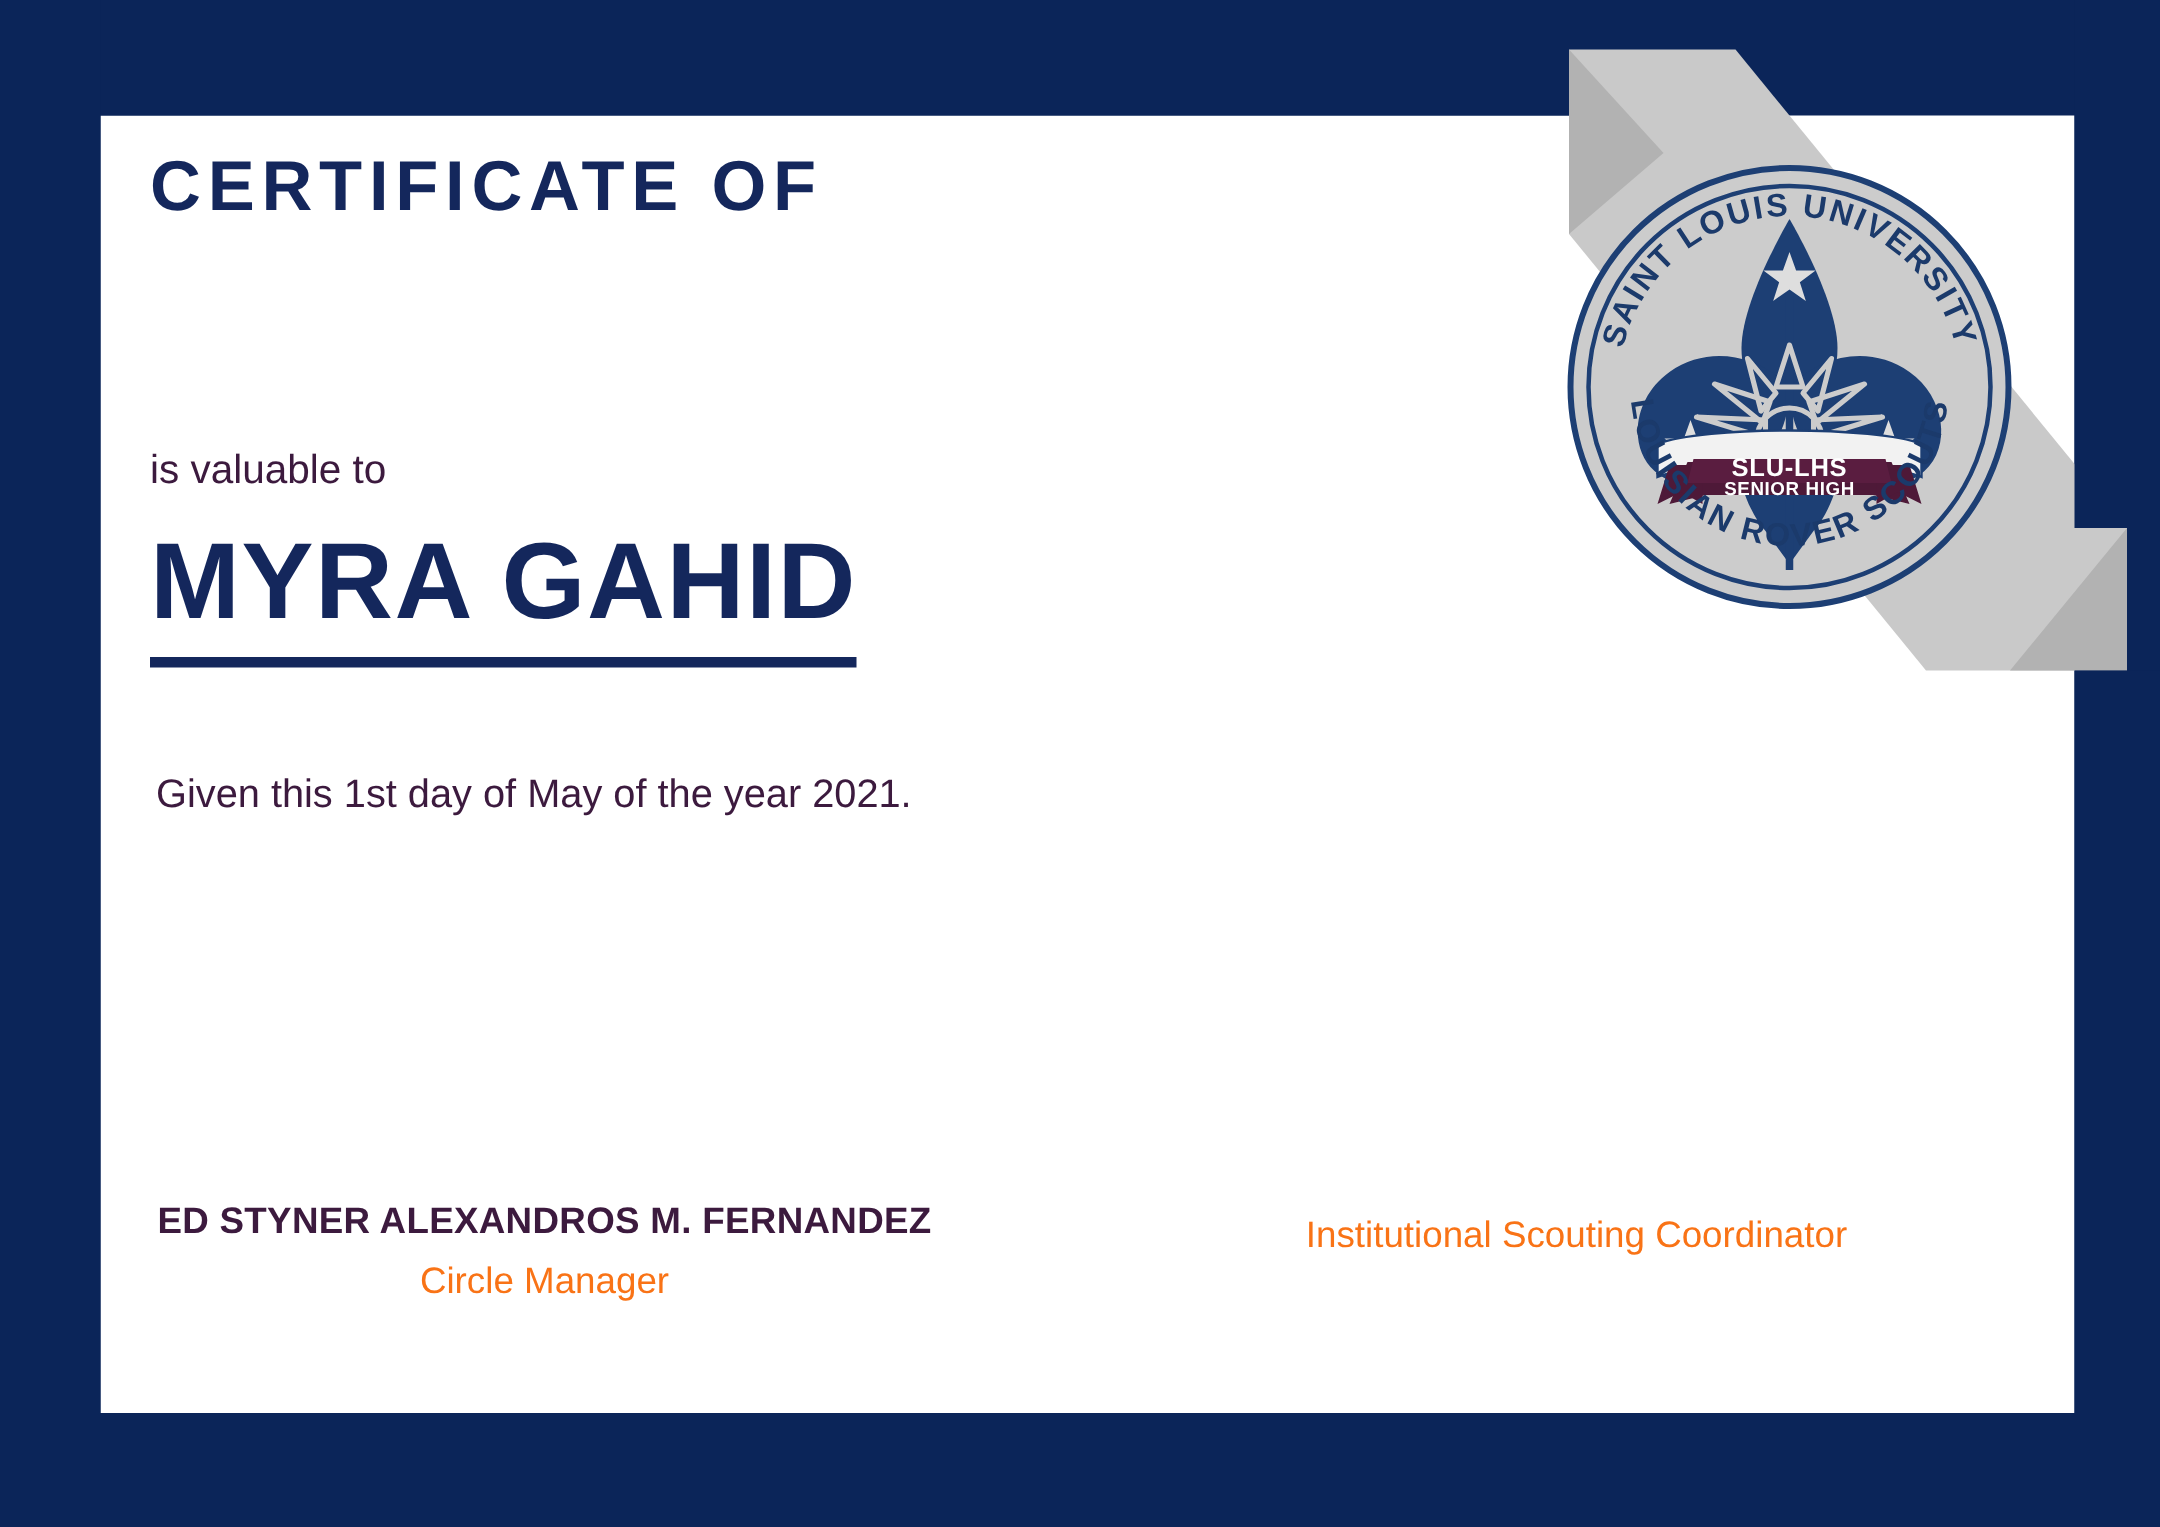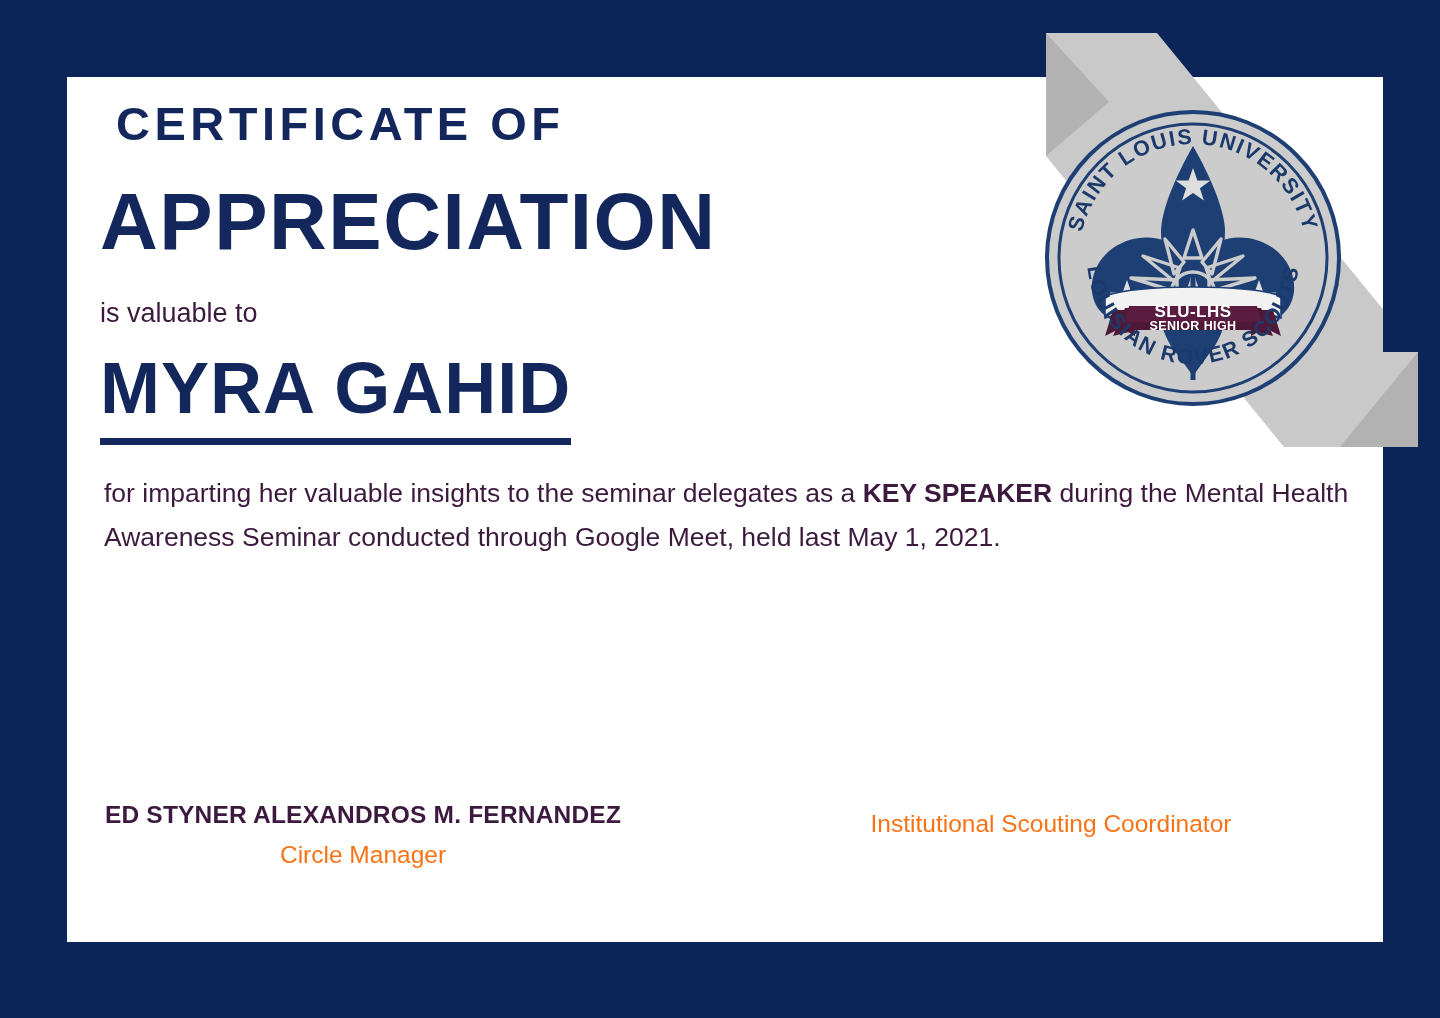--- a/index.html
+++ b/index.html
@@ -61,21 +61,20 @@
   .line-certificate-of {
     position: absolute;
     top: 100px;
     left: 0;
     font-size: 47px;
     font-weight: bold;
     letter-spacing: 4.5px;
     color: #14275c;
     line-height: 1;
     white-space: nowrap;
-    margin-left: 16px;
   }
 
   .line-appreciation {
     position: absolute;
     top: 182px;
     left: 0;
     font-size: 80px;
     font-weight: bold;
     letter-spacing: 1.5px;
     color: #14275c;
@@ -260,28 +259,27 @@
       <text class="seal-arc-text" font-size="21.5" letter-spacing="1.6">
         <textPath href="#arcBottom" startOffset="50%" text-anchor="middle">LOUISIAN ROVER SCOUTS</textPath>
       </text>
     </svg>
   </div>
 
   <div id="content">
 
     <div class="line-certificate-of">CERTIFICATE OF</div>
 
-    <div class="line-appreciation">APPRECIATION</div>
 
     <div class="line-presented">is valuable to</div>
 
     <div class="line-recipient">MYRA GAHID</div>
 
     <div class="body-block">
-      <div class="para1"><span>for imparting her valuable insights to the seminar delegates as a </span><b>KEY SPEAKER</b><span> during the Mental Health Awareness Seminar conducted through Google Meet, held last May 1, 2021.</span></div>
+      <div class="para2">Given this 1st day of May of the year 2021.</div>
     </div>
   </div>
 
   <div id="signatures">
     <div class="sig-col left">
       <div class="sig-name">ED STYNER ALEXANDROS M. FERNANDEZ</div>
       <div class="sig-title">Circle Manager</div>
     </div>
     <div class="sig-col right">
       <div class="sig-title">Institutional Scouting Coordinator</div>

